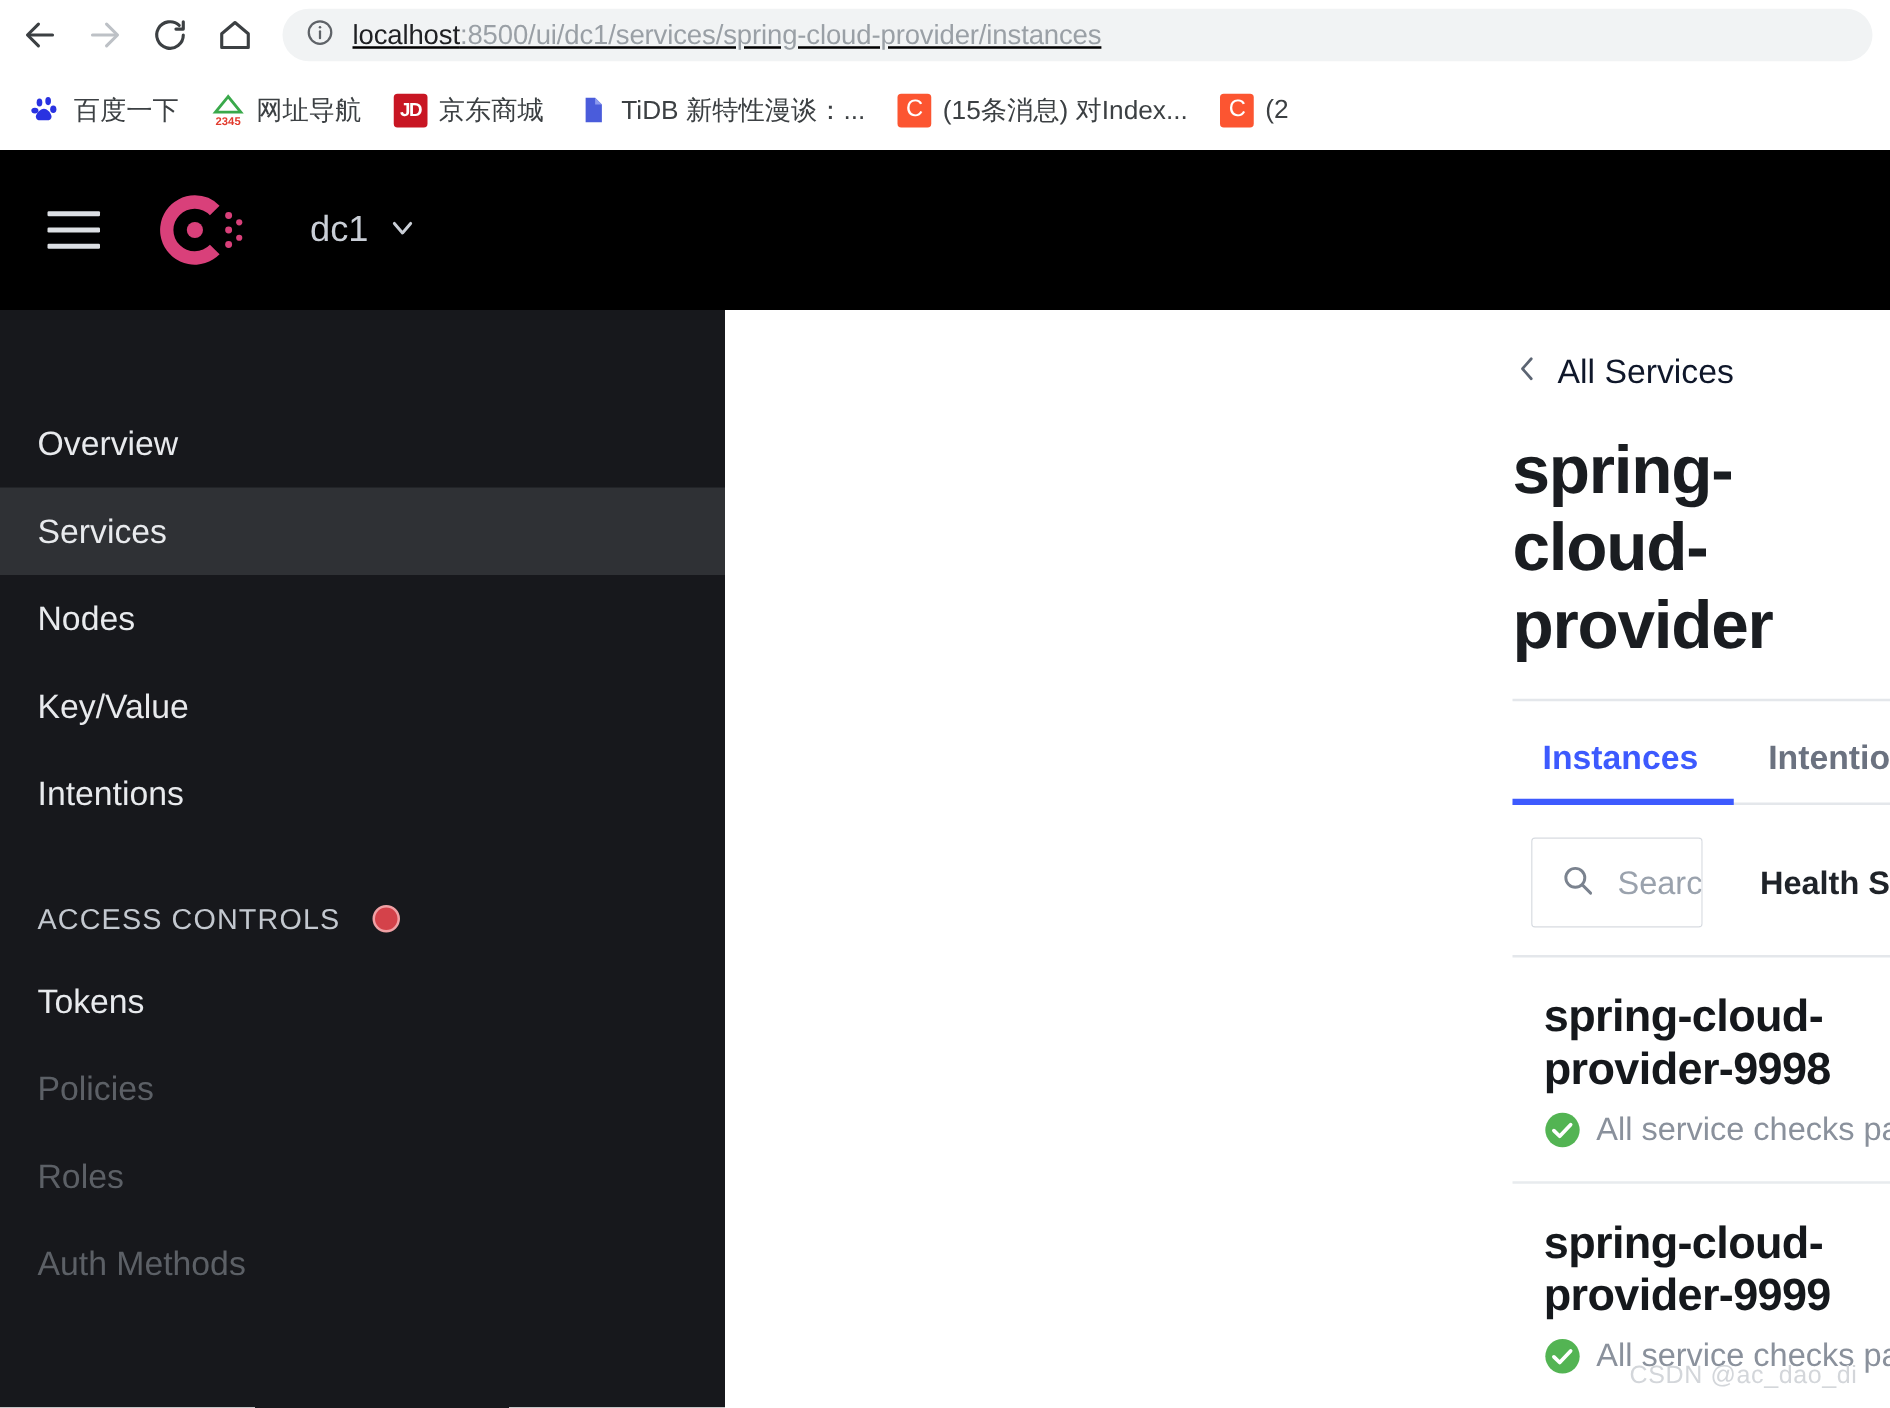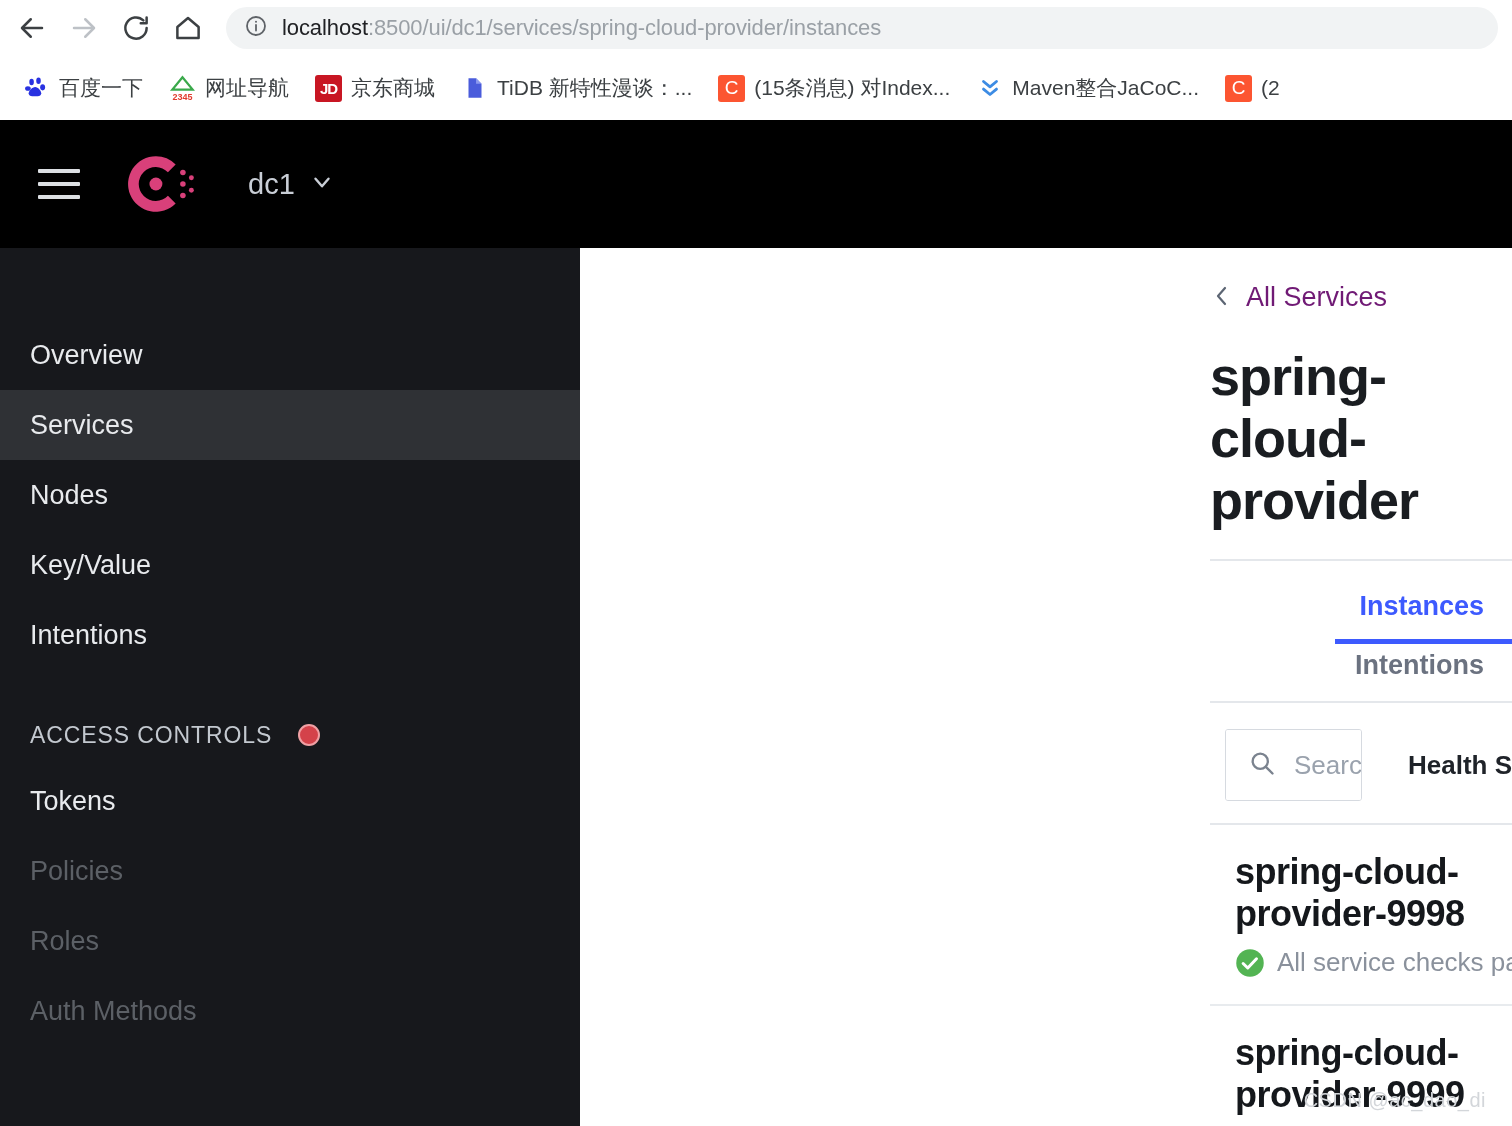--- a/index.html
+++ b/index.html
@@ -7,21 +7,21 @@
     width:1512px; height:1126px;
     font-family:"Liberation Sans", sans-serif;
     background:#ffffff; overflow:hidden;
   }
 
   
   .browser-chrome { width:1512px; background:#ffffff; }
 
   .toolbar {
     height:56px; display:flex; align-items:center;
-    padding:0 14px 0 8px; gap:4px;
+    padding:0 14px 0 8px; gap:4px;text-decoration:underline;
   }
   .nav-btn {
     width:48px; height:48px; flex:0 0 48px;
     display:flex; align-items:center; justify-content:center;
     border-radius:50%; cursor:pointer;
   }
   .nav-btn svg { display:block; }
 
   .omnibox {
     flex:1; height:42px; margin-left:10px;
@@ -110,32 +110,32 @@
     background:#d4424a; border:2px solid #f0a0a4; flex:0 0 22px;
   }
 
   
   .main { flex:1; background:#ffffff; position:relative; overflow:hidden; }
 
   .breadcrumb {
     margin:34px 0 0 630px; display:flex; align-items:center; gap:12px;
     cursor:pointer; width:max-content;
   }
-  .breadcrumb-label { font-size:27px; color:#701a75; font-weight:500; }
+  .breadcrumb-label { font-size:27px; color:#0f172a; font-weight:500; }
 
   .page-title {
     margin:32px 0 0 630px; font-size:54px; font-weight:bold;
     color:#1a1d21; letter-spacing:-1px;
   }
 
   .title-rule {
     margin:28px 0 0 630px; width:1000px; height:2px; background:#e4e7eb;
   }
 
-  .tabs { margin:24px 0 0 630px; display:flex; align-items:flex-end; gap:0;flex-direction:column; }
+  .tabs { margin:24px 0 0 630px; display:flex; align-items:flex-end; gap:0; }
   .tab {
     font-size:27px; color:#6b7280; font-weight:600;
     padding:6px 28px 22px 28px; cursor:pointer; position:relative;
   }
   .tab:first-child { padding-left:24px; }
   .tab.active { color:#3d5afe; }
   .tab.active:after {
     content:""; position:absolute; left:0; right:0; bottom:0;
     height:5px; background:#3d5afe;
   }
@@ -268,29 +268,20 @@
         </svg>
       </span>
       <span class="bm-label">TiDB 新特性漫谈：...</span>
     </div>
 
     <div class="bm">
       <span class="bm-ico ico-csdn">C</span>
       <span class="bm-label">(15条消息) 对Index...</span>
     </div>
 
-    <div class="bm">
-      <span class="bm-ico ico-maven">
-        <svg width="26" height="26" viewBox="0 0 24 24" fill="none" stroke="#3d8ce4" stroke-width="2.6" stroke-linecap="round" stroke-linejoin="round">
-          <polyline points="6,6 12,11 18,6"></polyline>
-            <polyline points="6,13 12,18 18,13"></polyline>
-        </svg>
-      </span>
-      <span class="bm-label">Maven整合JaCoC...</span>
-    </div>
 
     <div class="bm">
       <span class="bm-ico ico-csdn">C</span>
       <span class="bm-label">(2</span>
     </div>
   </div>
 </div>
 
 <div class="app">
 

